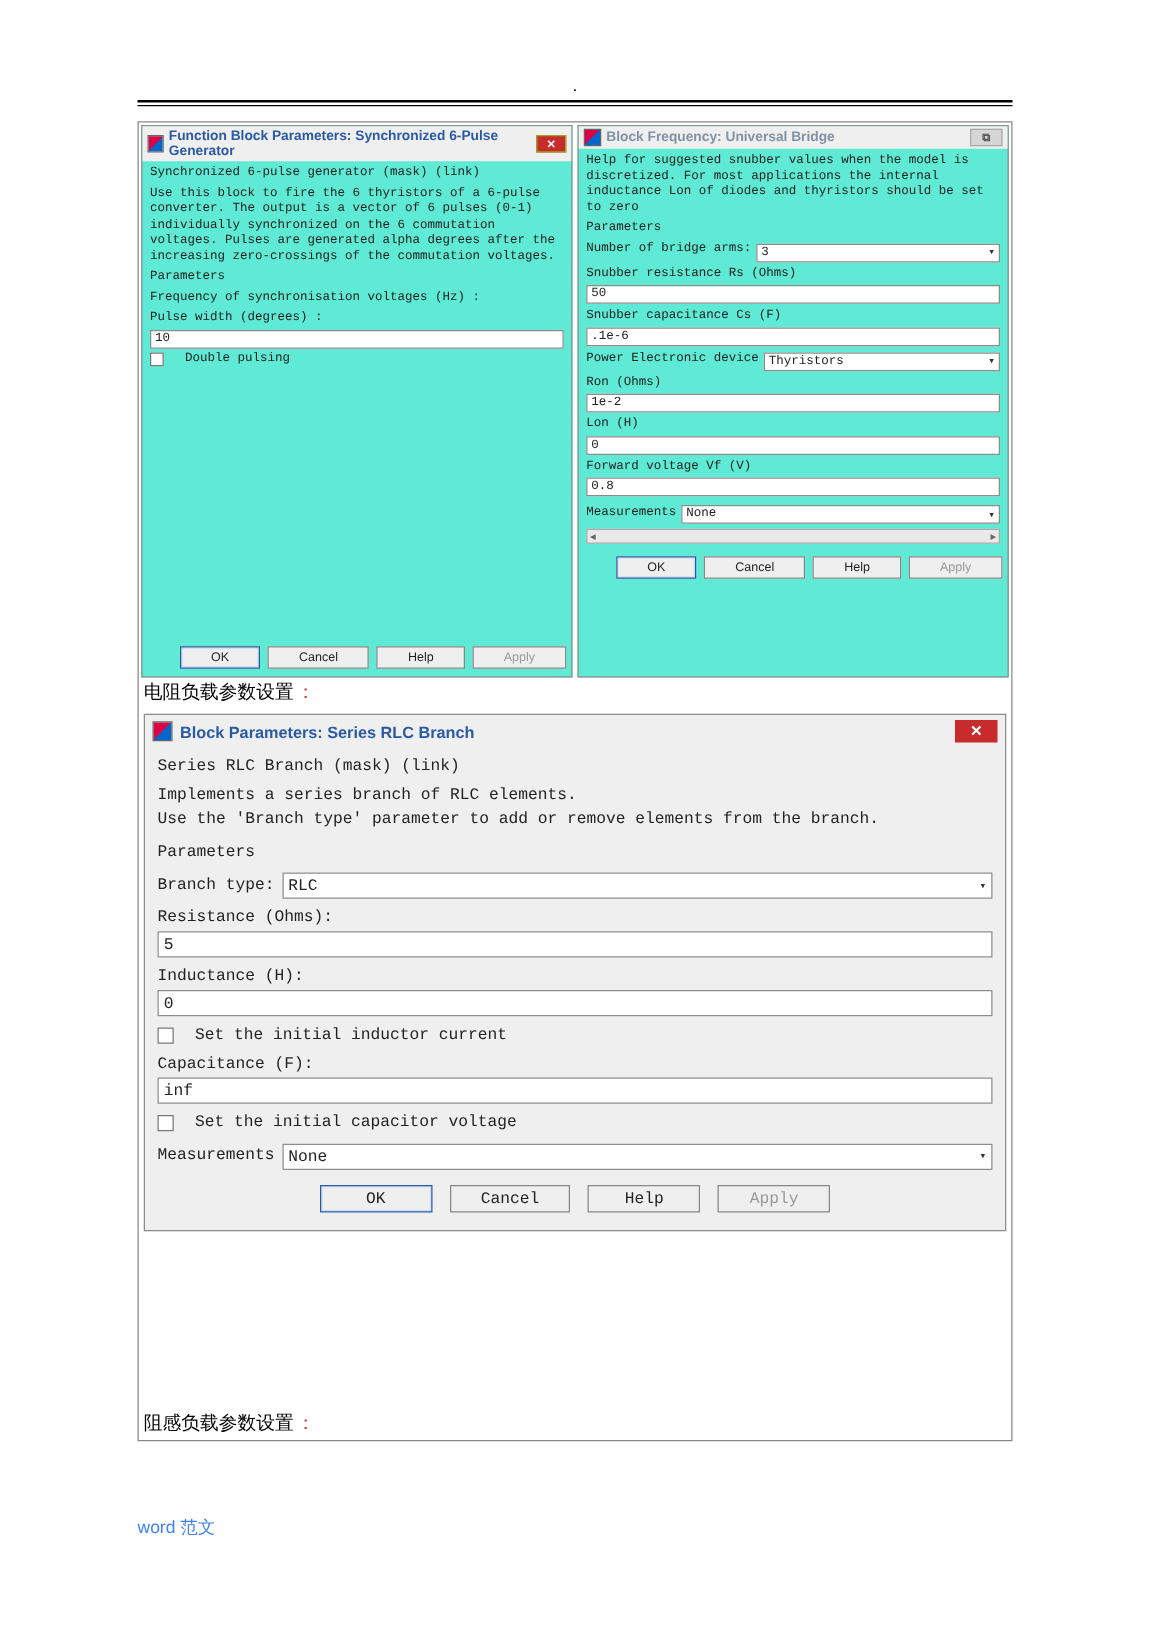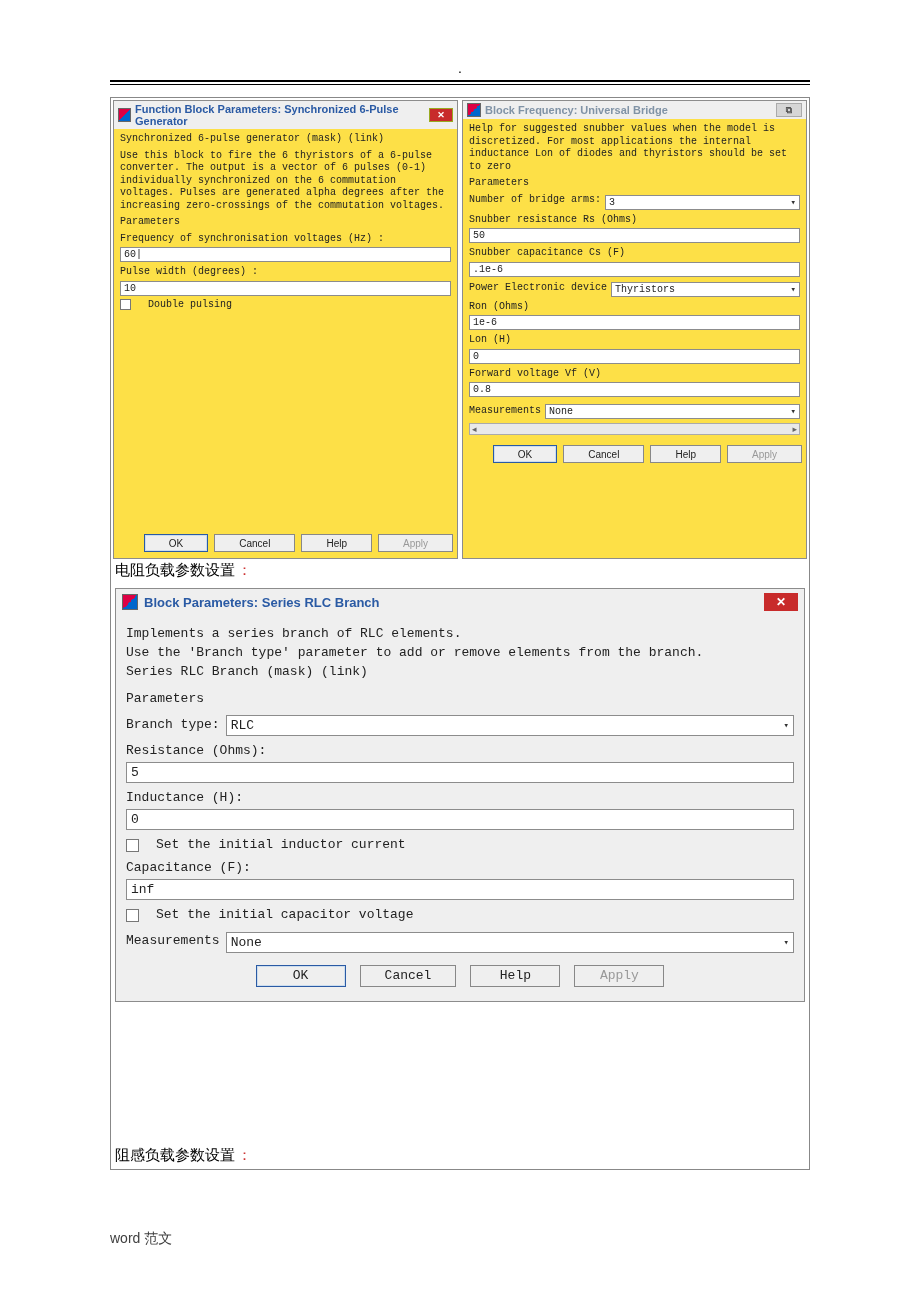--- a/index.html
+++ b/index.html
@@ -18,21 +18,21 @@
   .topline { border-top: 2px solid #000; height: 4px; }
   .topline2 { border-top: 1px solid #000; height: 0; }
   .outer {
     border: 1px solid #888;
     background: #fff;
     padding: 2px;
     margin-top: 12px;
   }
   .row { display: flex; gap: 4px; }
   .dlg {
-    background: #fde047;
+    background: #5eead4;
     border: 1px solid #8c8c8c;
     font-family: "MS Sans Serif", Tahoma, Arial, sans-serif;
     font-size: 10px;
     color: #222;
     position: relative;
     flex: 1;
   }
   .dlg .titlebar {
     display: flex;
     align-items: center;
@@ -128,21 +128,21 @@
     background: linear-gradient(135deg,#d04 50%,#06c 50%);
     margin-right: 6px; border: 1px solid #666;
   }
   .ldlg .closebox { margin-left:auto; width:34px;height:18px;background:#c82b2b;color:#fff;display:flex;align-items:center;justify-content:center;font-size:12px;}
   .ldlg .body { padding: 6px 10px 8px 10px; }
   .ldlg .input { font-size: 13px; padding: 2px 4px; }
   .ldlg .select { font-size: 13px; padding: 2px 4px; }
   .ldlg .cb .box { width: 13px; height: 13px; }
   .ldlg .btnrow { justify-content: center; gap: 14px; padding: 12px 4px 6px; }
   .ldlg .btn { min-width: 90px; height: 22px; font-size: 13px; font-family: "Courier New", monospace; }
-  .footer { margin-top: 60px; font-size: 14px; color: #404040; }
+  .footer { margin-top: 60px; font-size: 14px; color: #3b82f6; }
 </style>
 </head>
 <body>
 
 <div class="page">
   <div class="ldot">.</div>
   <div class="topline"></div>
   <div class="topline2"></div>
 
   <div class="outer">
@@ -152,21 +152,20 @@
         <div class="titlebar">
           <div class="tb-icon"></div>
           <span>Function Block Parameters: Synchronized 6-Pulse Generator</span>
           <div class="closebox">✕</div>
         </div>
         <div class="body">
           <div class="mono">Synchronized 6-pulse generator (mask) (link)</div>
           <div class="mono sect">Use this block to fire the 6 thyristors of a 6-pulse converter. The output is a vector of 6 pulses (0-1) individually synchronized on the 6 commutation voltages. Pulses are generated alpha degrees after the increasing zero-crossings of the commutation voltages.</div>
           <div class="mono sect">Parameters</div>
           <div class="mono label">Frequency of synchronisation voltages (Hz) :</div>
-          <div class="input">60|</div>
           <div class="mono label">Pulse width (degrees) :</div>
           <div class="input">10</div>
           <div class="cb">
             <div class="box"></div>
             <span class="mono">Double pulsing</span>
           </div>
           <div style="height:210px"></div>
         </div>
         <div class="btnrow">
           <div class="btn default">OK</div>
@@ -197,21 +196,21 @@
           <div class="mono label">Snubber capacitance Cs (F)</div>
           <div class="input">.1e-6</div>
           <div style="display:flex;align-items:center;gap:4px;margin-top:4px">
             <span class="mono">Power Electronic device</span>
             <div class="select" style="flex:1">
               <span>Thyristors</span>
               <span class="caret">▾</span>
             </div>
           </div>
           <div class="mono label">Ron (Ohms)</div>
-          <div class="input">1e-6</div>
+          <div class="input">1e-2</div>
           <div class="mono label">Lon (H)</div>
           <div class="input">0</div>
           <div class="mono label">Forward voltage Vf (V)</div>
           <div class="input">0.8</div>
           <div style="display:flex;align-items:center;gap:4px;margin-top:6px">
             <span class="mono">Measurements</span>
             <div class="select" style="flex:1">
               <span>None</span>
               <span class="caret">▾</span>
             </div>
@@ -234,23 +233,23 @@
       <span>电阻负载参数设置</span><span class="colon">：</span>
     </div>
 
     <div class="ldlg">
       <div class="titlebar">
         <div class="tb-icon"></div>
         <span>Block Parameters: Series RLC Branch</span>
         <div class="closebox">✕</div>
       </div>
       <div class="body">
+        <div class="monolg">Series RLC Branch (mask) (link)</div>
         <div class="monolg" style="margin-top:4px;white-space:pre-line">Implements a series branch of RLC elements.
 Use the 'Branch type' parameter to add or remove elements from the branch.</div>
-        <div class="monolg">Series RLC Branch (mask) (link)</div>
         <div class="monolg" style="margin-top:8px">Parameters</div>
         <div style="display:flex;align-items:center;gap:6px;margin-top:6px">
           <span class="monolg">Branch type:</span>
           <div class="select" style="flex:1">
             <span>RLC</span>
             <span class="caret">▾</span>
           </div>
         </div>
         <div class="monolg" style="margin-top:6px">Resistance (Ohms):</div>
         <div class="input">5</div>

